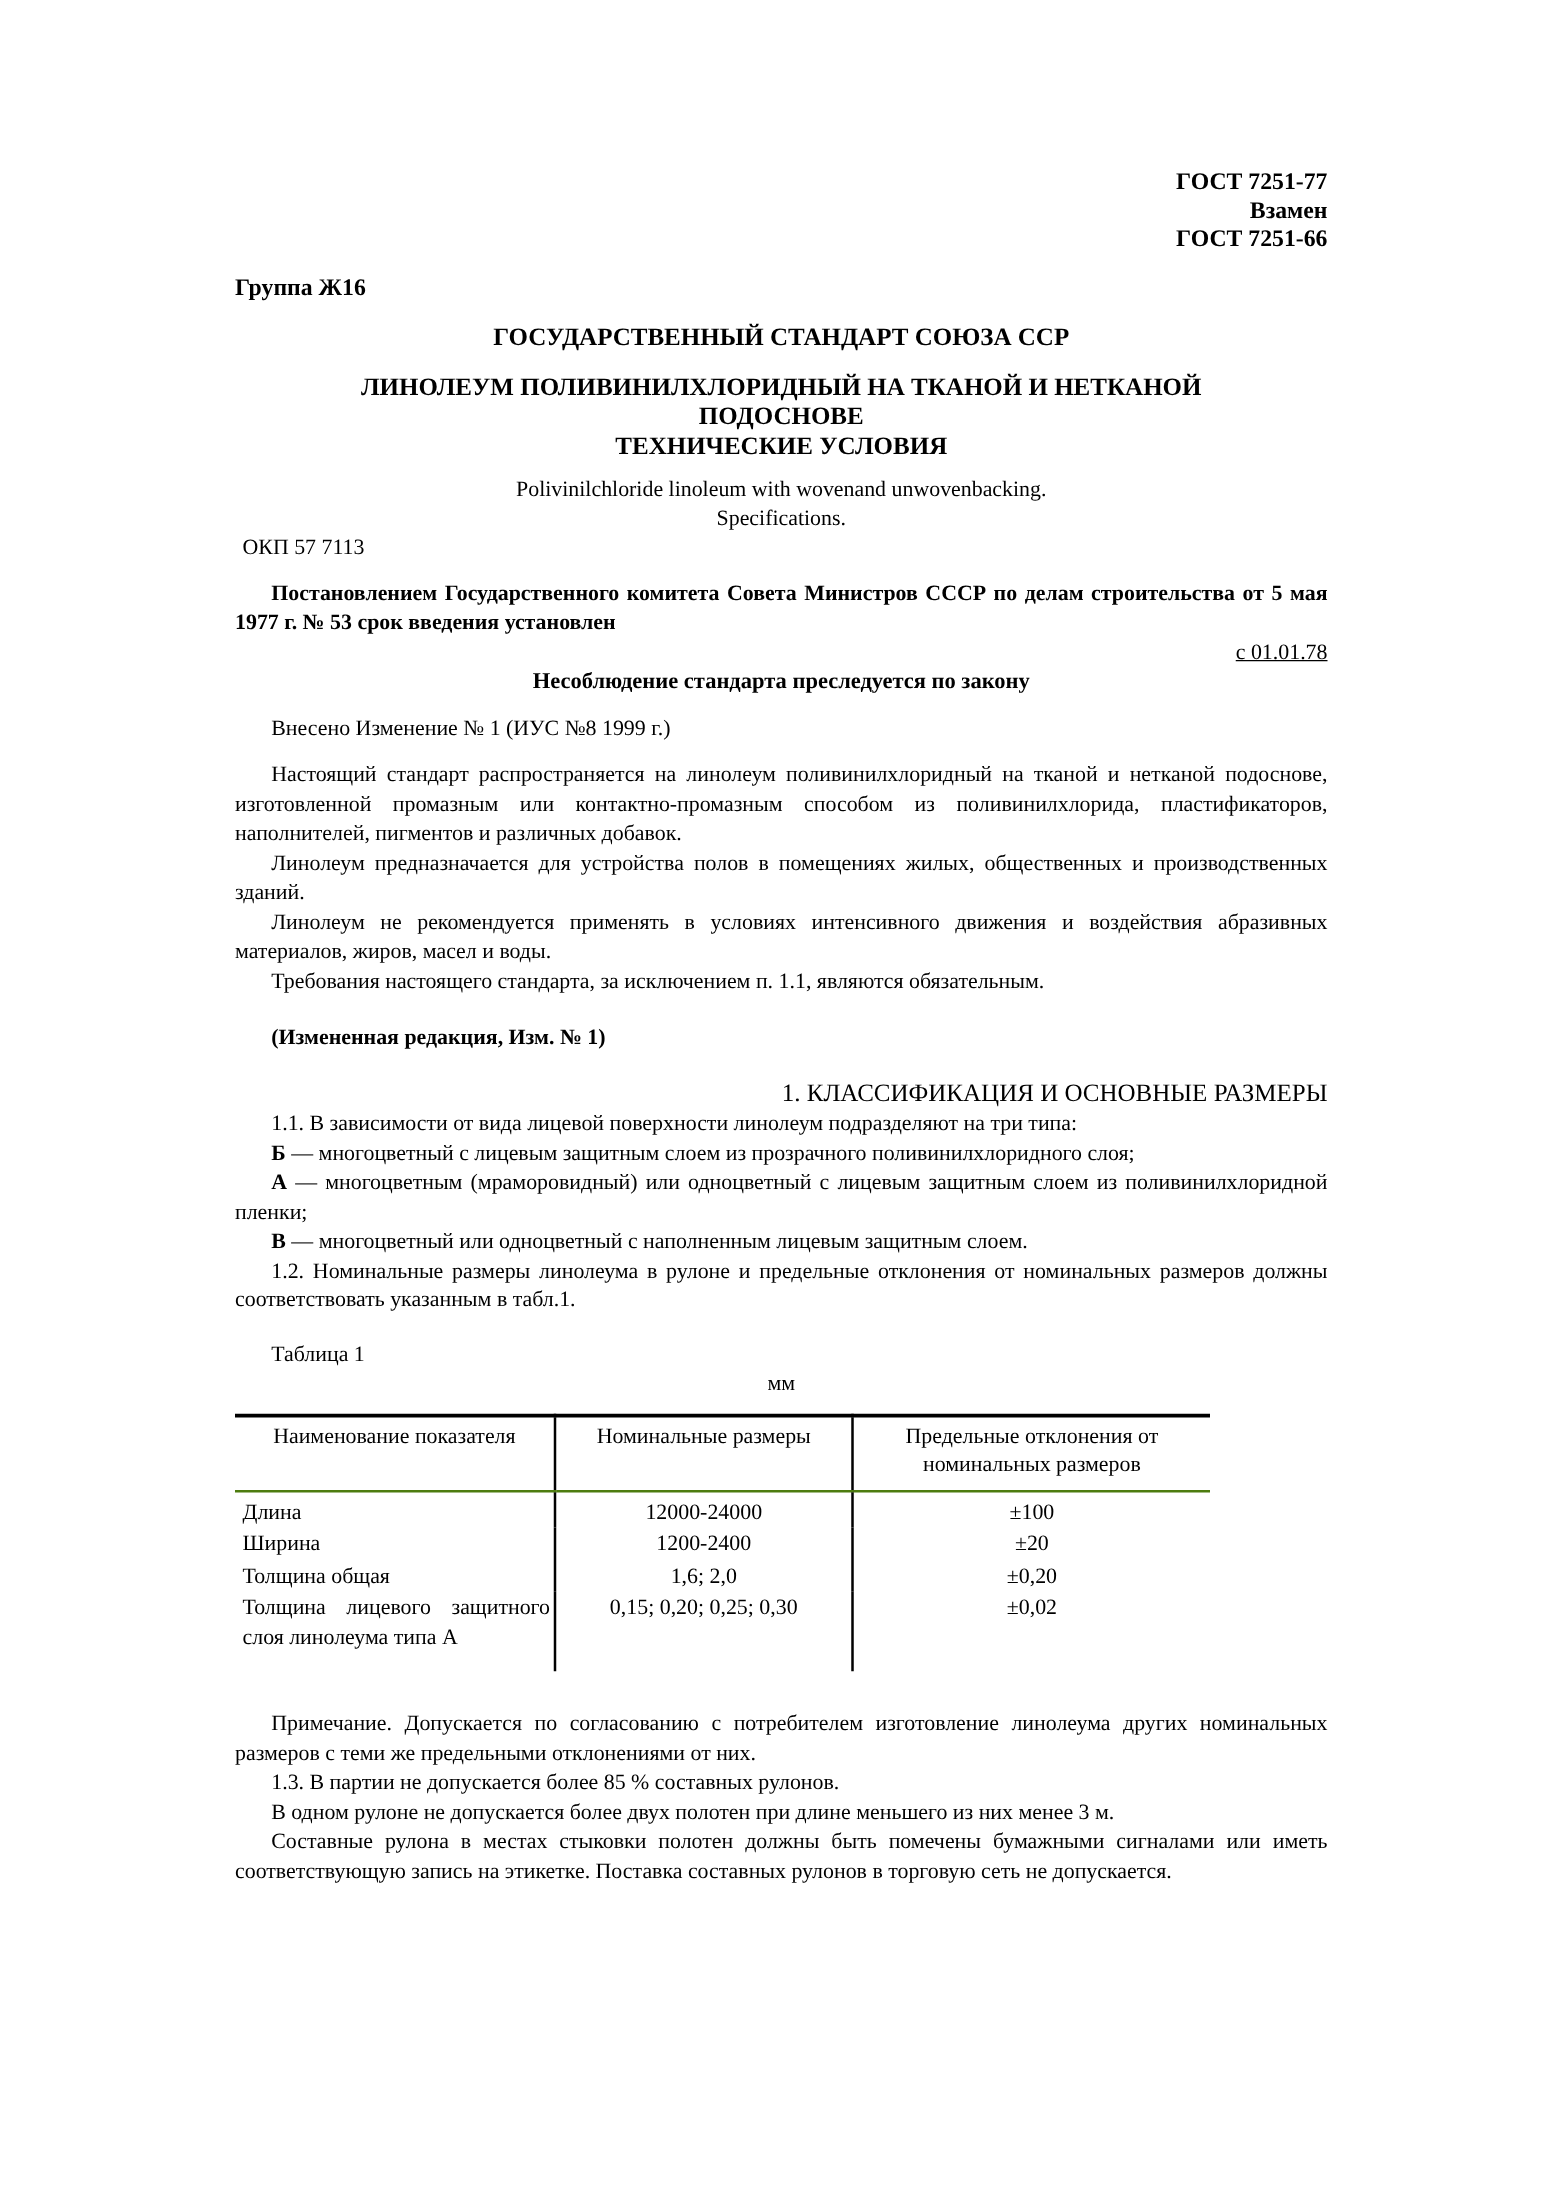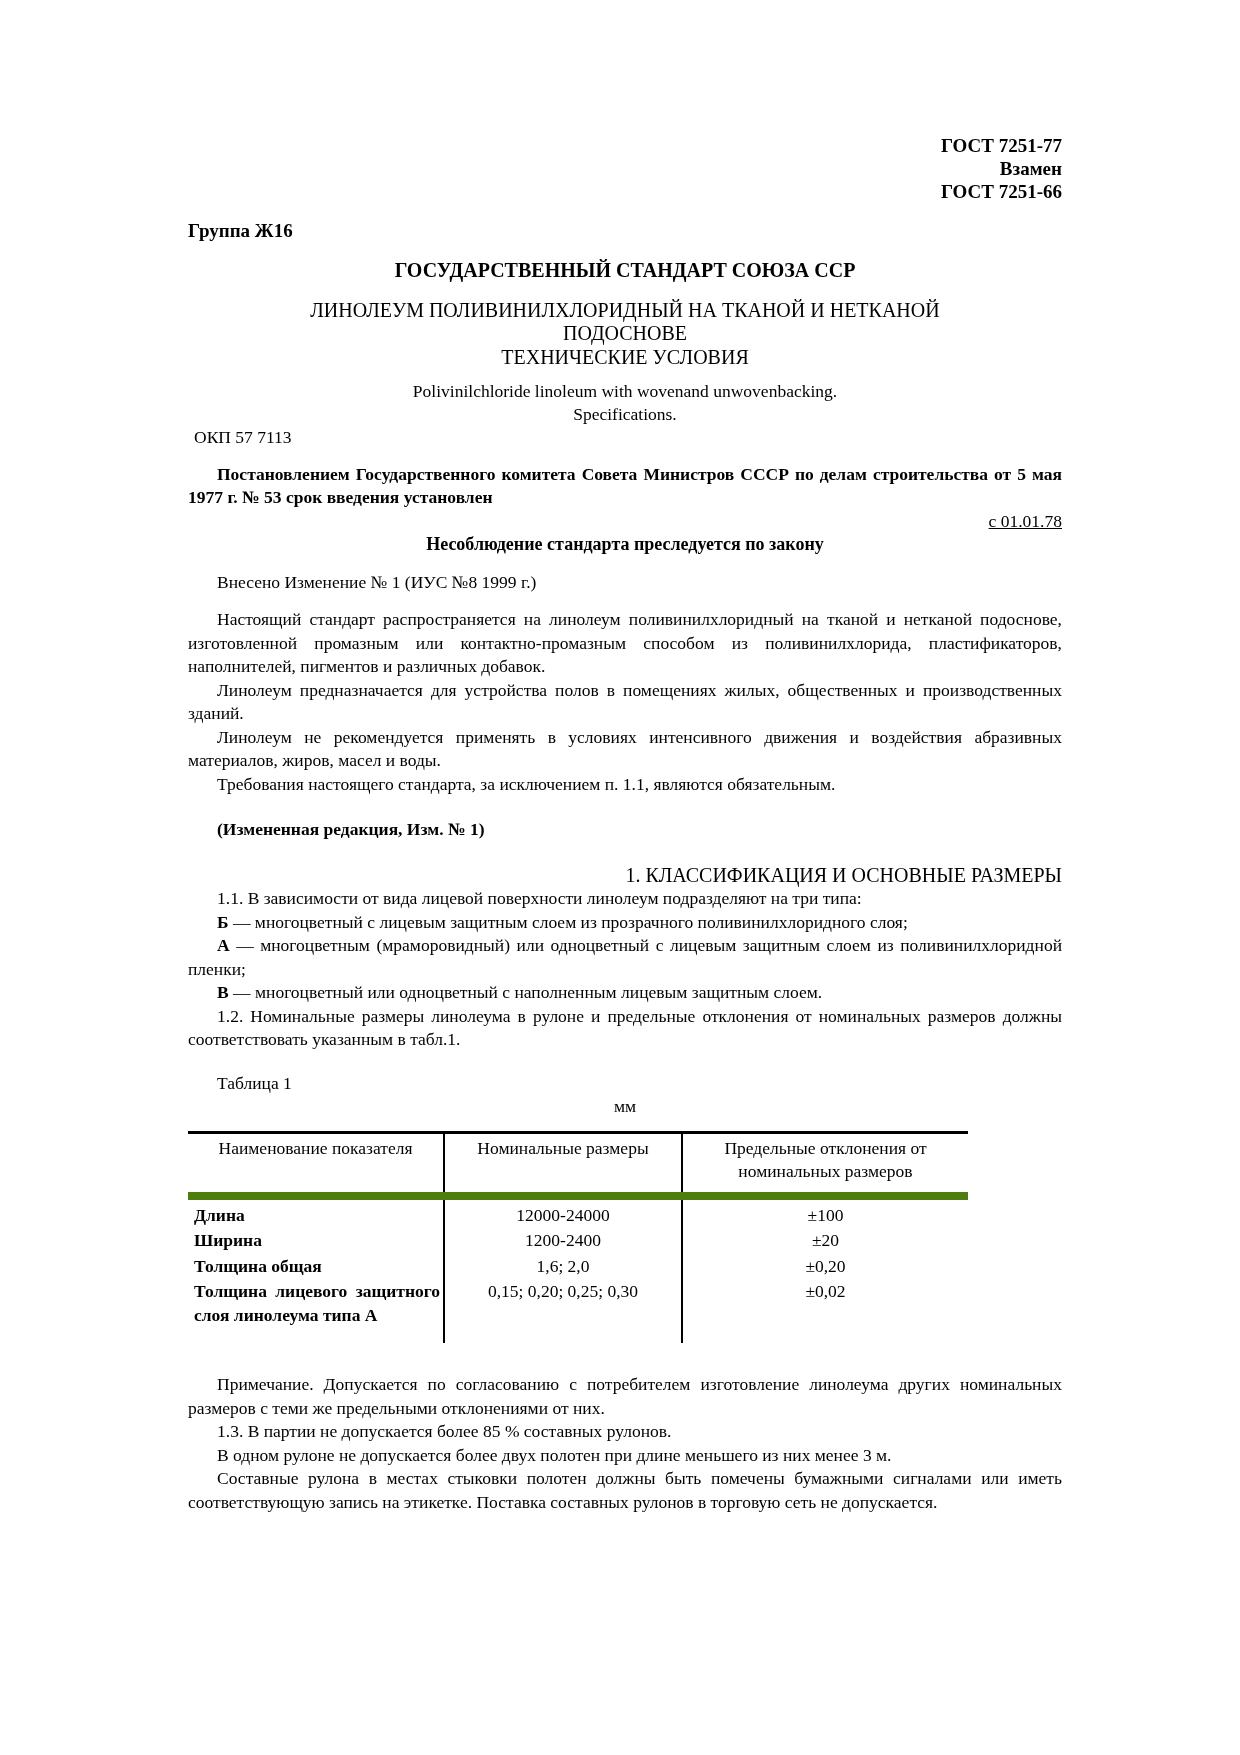--- a/index.html
+++ b/index.html
@@ -17,21 +17,21 @@
     box-sizing: border-box;
     width: 1240px;
     height: 1337px;
     padding: 134px 178px 40px 188px;
   }
   .bold { font-weight: bold; }
   .p { margin: 0; text-align: justify; text-indent: 29px; }
   .gost-head { text-align: right; font-weight: bold; font-size: 19px; line-height: 23px; }
   .group-row { text-align: left; font-weight: bold; font-size: 19px; margin-top: 16px; }
   .org-title { text-align: center; font-weight: bold; font-size: 20px; margin-top: 15px; line-height: 25px; }
-  .doc-title { text-align: center; font-weight: normal; font-size: 20px; margin-top: 16px; line-height: 23.5px; }
+  .doc-title { text-align: center; font-weight: bold; font-size: 20px; margin-top: 16px; line-height: 23.5px; }
   .eng-title { text-align: center; margin-top: 11px; line-height: 23px; }
   .okp { margin-top: 0px; text-indent: 6px; }
   .decree { margin-top: 13px; font-weight: bold; }
   .date-row { text-align: right; }
   .date-underline { text-decoration: underline; }
   .law-row { text-align: center; font-weight: bold; font-size: 18px; }
   .amendment { margin-top: 14px; text-align: left; }
   .block-gap { margin-top: 14px; }
   .revision { margin-top: 22px; font-weight: bold; text-align: left; }
   .sec-heading { margin-top: 22px; font-weight: normal; font-size: 20px; text-align: right; }
@@ -44,31 +44,31 @@
     margin-top: 12px;
     border-top: 3px solid #000;
   }
   table.dims col.c1 { width: 256px; }
   table.dims col.c2 { width: 238px; }
   table.dims col.c3 { width: 286px; }
   table.dims th {
     font-weight: normal;
     text-align: center;
     vertical-align: top;
-    border-bottom: 8px solid #4d7c0f;
+    border-bottom: 2px solid #4d7c0f;
     padding: 3px 4px 8px 4px;
   }
   table.dims th.v, table.dims td.v { border-right: 2px solid #000; }
   table.dims .hdr3-inner { width: 252px; margin: 0 auto; }
   table.dims td {
     vertical-align: top;
     padding: 1px 4px;
     text-align: center;
   }
-  table.dims td.name { text-align: left; padding-left: 6px; padding-right: 3px; font-weight: bold; }
+  table.dims td.name { text-align: left; padding-left: 6px; padding-right: 3px; }
   table.dims tr.first td { padding-top: 4px; }
   table.dims tr.last td { padding-bottom: 16px; }
   table.dims td.name-just { text-align: justify; }
   .note-block { margin-top: 30px; }
 </style>
 </head>
 <body>
 
 <div class="page">
 

